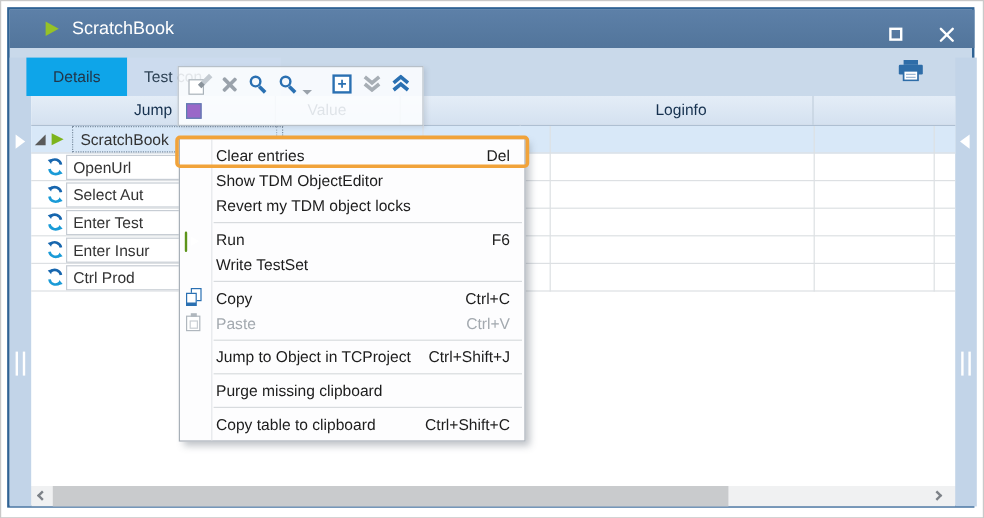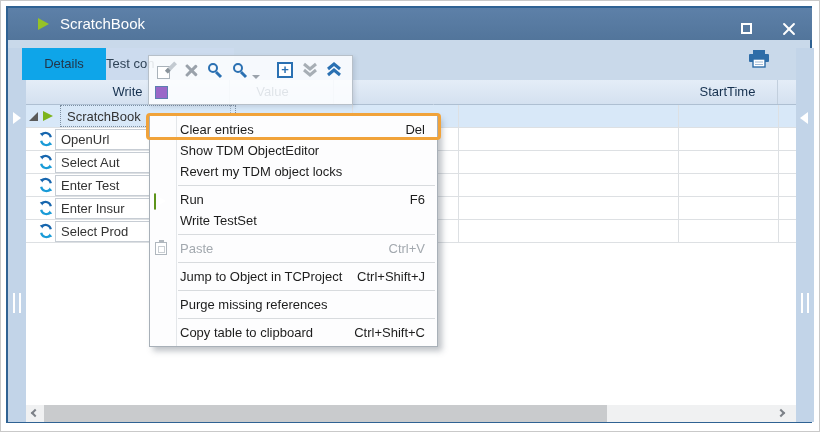--- a/index.html
+++ b/index.html
@@ -33,21 +33,21 @@
         border-left:8px solid #ffffff;border-top:6px solid transparent;border-bottom:6px solid transparent;}
   .strip .tri-l{position:absolute;left:4px;top:64px;width:0;height:0;
         border-right:8px solid #ffffff;border-top:6px solid transparent;border-bottom:6px solid transparent;}
   .grip{position:absolute;left:5px;top:245px;width:8px;height:20px;
         border-left:2px solid #fff;border-right:2px solid #fff;box-sizing:border-box;}
 
   
   .tab-bar{position:absolute;left:26px;top:48px;width:770px;height:32px;}
   .tab{position:absolute;top:0;height:32px;line-height:32px;font-size:13px;color:#2f4356;text-align:center;}
   .tab.active{background:#0ea5e9;color:#22364a;}
-  .tab.inactive{background:#ccdbee;text-align:left;box-sizing:border-box;}
+  .tab.inactive{background:#ccdbee;text-align:left;padding-left:14px;box-sizing:border-box;}
   .print-btn{position:absolute;left:748px;top:50px;width:30px;height:26px;}
 
   
   .grid{position:absolute;left:26px;top:80px;width:770px;height:325px;background:#ffffff;}
   .grid-header{position:absolute;left:0;top:0;width:770px;height:25px;
                background:linear-gradient(#e4edf7,#d4e1f0);border-bottom:1px solid #aebfd2;box-sizing:border-box;}
   .hcell{position:absolute;top:0;height:24px;line-height:24px;text-align:center;
          font-size:13px;color:#16314f;border-right:1px solid #c2cfdd;box-sizing:border-box;}
   .hcell.last{border-right:none;}
   .grid-row{position:absolute;left:0;width:770px;height:23px;border-bottom:1px solid #dde0e3;box-sizing:border-box;}
@@ -158,24 +158,24 @@
     <rect x="5" y="0" width="12" height="4" fill="#2e6da8"></rect>
     <rect x="1" y="4" width="20" height="8" rx="1" fill="#2e6da8"></rect>
     <rect x="5" y="9" width="12" height="8" fill="#ffffff" stroke="#2e6da8" stroke-width="1.4"></rect>
     <line x1="7" y1="12" x2="15" y2="12" stroke="#9fb9d4" stroke-width="1"></line>
     <line x1="7" y1="14.5" x2="15" y2="14.5" stroke="#9fb9d4" stroke-width="1"></line>
   </svg>
 </div>
 
 <div class="grid">
   <div class="grid-header">
-      <div class="hcell" style="left: 0px; width: 204px;">Write</div>
+      <div class="hcell" style="left: 0px; width: 204px;">Jump</div>
       <div class="hcell" style="left: 186px; width: 122px;">Value</div>
       <div class="hcell" style="left: 326px; width: 82px; margin-top: 24px;">ActionMode</div>
-      <div class="hcell" style="left: 652px; width: 100px;">StartTime</div>
+      <div class="hcell" style="left: 432px; width: 220px;">Loginfo</div>
       <div class="hcell last" style="left: 752px; width: 18px;"></div>
     </div>
   <div>
       <div class="grid-row selected" style="top: 25px;">
         <span class="expander"></span>
         <span class="row-play"></span>
         <span class="root-label">ScratchBook</span>
       </div>
       <div class="grid-row" style="top: 48px;">
         <span class="refresh-wrap">
@@ -223,21 +223,21 @@
       </div>
       <div class="grid-row" style="top: 140px;">
         <span class="refresh-wrap">
           <svg viewBox="0 0 16 16" width="16" height="16">
             <path d="M12.8 6.2 A5.1 5.1 0 0 0 4.2 3.4" fill="none" stroke="#1766ae" stroke-width="2.2"></path>
             <path d="M5.6 1.2 L1.8 2.4 L4.6 5.6 Z" fill="#1766ae"></path>
             <path d="M3.2 9.8 A5.1 5.1 0 0 0 11.8 12.6" fill="none" stroke="#1a9bd7" stroke-width="2.2"></path>
             <path d="M10.4 14.8 L14.2 13.6 L11.4 10.4 Z" fill="#1a9bd7"></path>
           </svg>
         </span>
-        <span class="name-cell">Select Prod</span>
+        <span class="name-cell">Ctrl Prod</span>
       </div>
     </div>
   <div>
       <div class="vline dotted" style="left: 204px;"></div>
       <div class="vline " style="left: 326px;"></div>
       <div class="vline " style="left: 432px;"></div>
       <div class="vline " style="left: 652px;"></div>
       <div class="vline " style="left: 752px;"></div>
     </div>
 </div>
@@ -300,33 +300,38 @@
       <div class="ctx-sep"></div>
       <div class="ctx-item">
         <span class="ctx-ico"><span class="run-icon"><i></i></span></span>
         <span class="lbl">Run</span>
         <span class="sc">F6</span>
       </div>
       <div class="ctx-item">
         <span class="lbl">Write TestSet</span>
       </div>
       <div class="ctx-sep"></div>
+      <div class="ctx-item">
+        <span class="ctx-ico"><span class="copy-icon"><span class="b"></span><span class="f"></span></span></span>
+        <span class="lbl">Copy</span>
+        <span class="sc">Ctrl+C</span>
+      </div>
       <div class="ctx-item disabled">
         <span class="ctx-ico"><span class="paste-icon"><span class="board"></span><span class="clip"></span><span class="page"></span></span></span>
         <span class="lbl">Paste</span>
         <span class="sc">Ctrl+V</span>
       </div>
       <div class="ctx-sep"></div>
       <div class="ctx-item">
         <span class="lbl">Jump to Object in TCProject</span>
         <span class="sc">Ctrl+Shift+J</span>
       </div>
       <div class="ctx-sep"></div>
       <div class="ctx-item">
-        <span class="lbl">Purge missing references</span>
+        <span class="lbl">Purge missing clipboard</span>
       </div>
       <div class="ctx-sep"></div>
       <div class="ctx-item">
         <span class="lbl">Copy table to clipboard</span>
         <span class="sc">Ctrl+Shift+C</span>
       </div>
     </div>
 </div>
 
 <div class="orange-box"></div>

